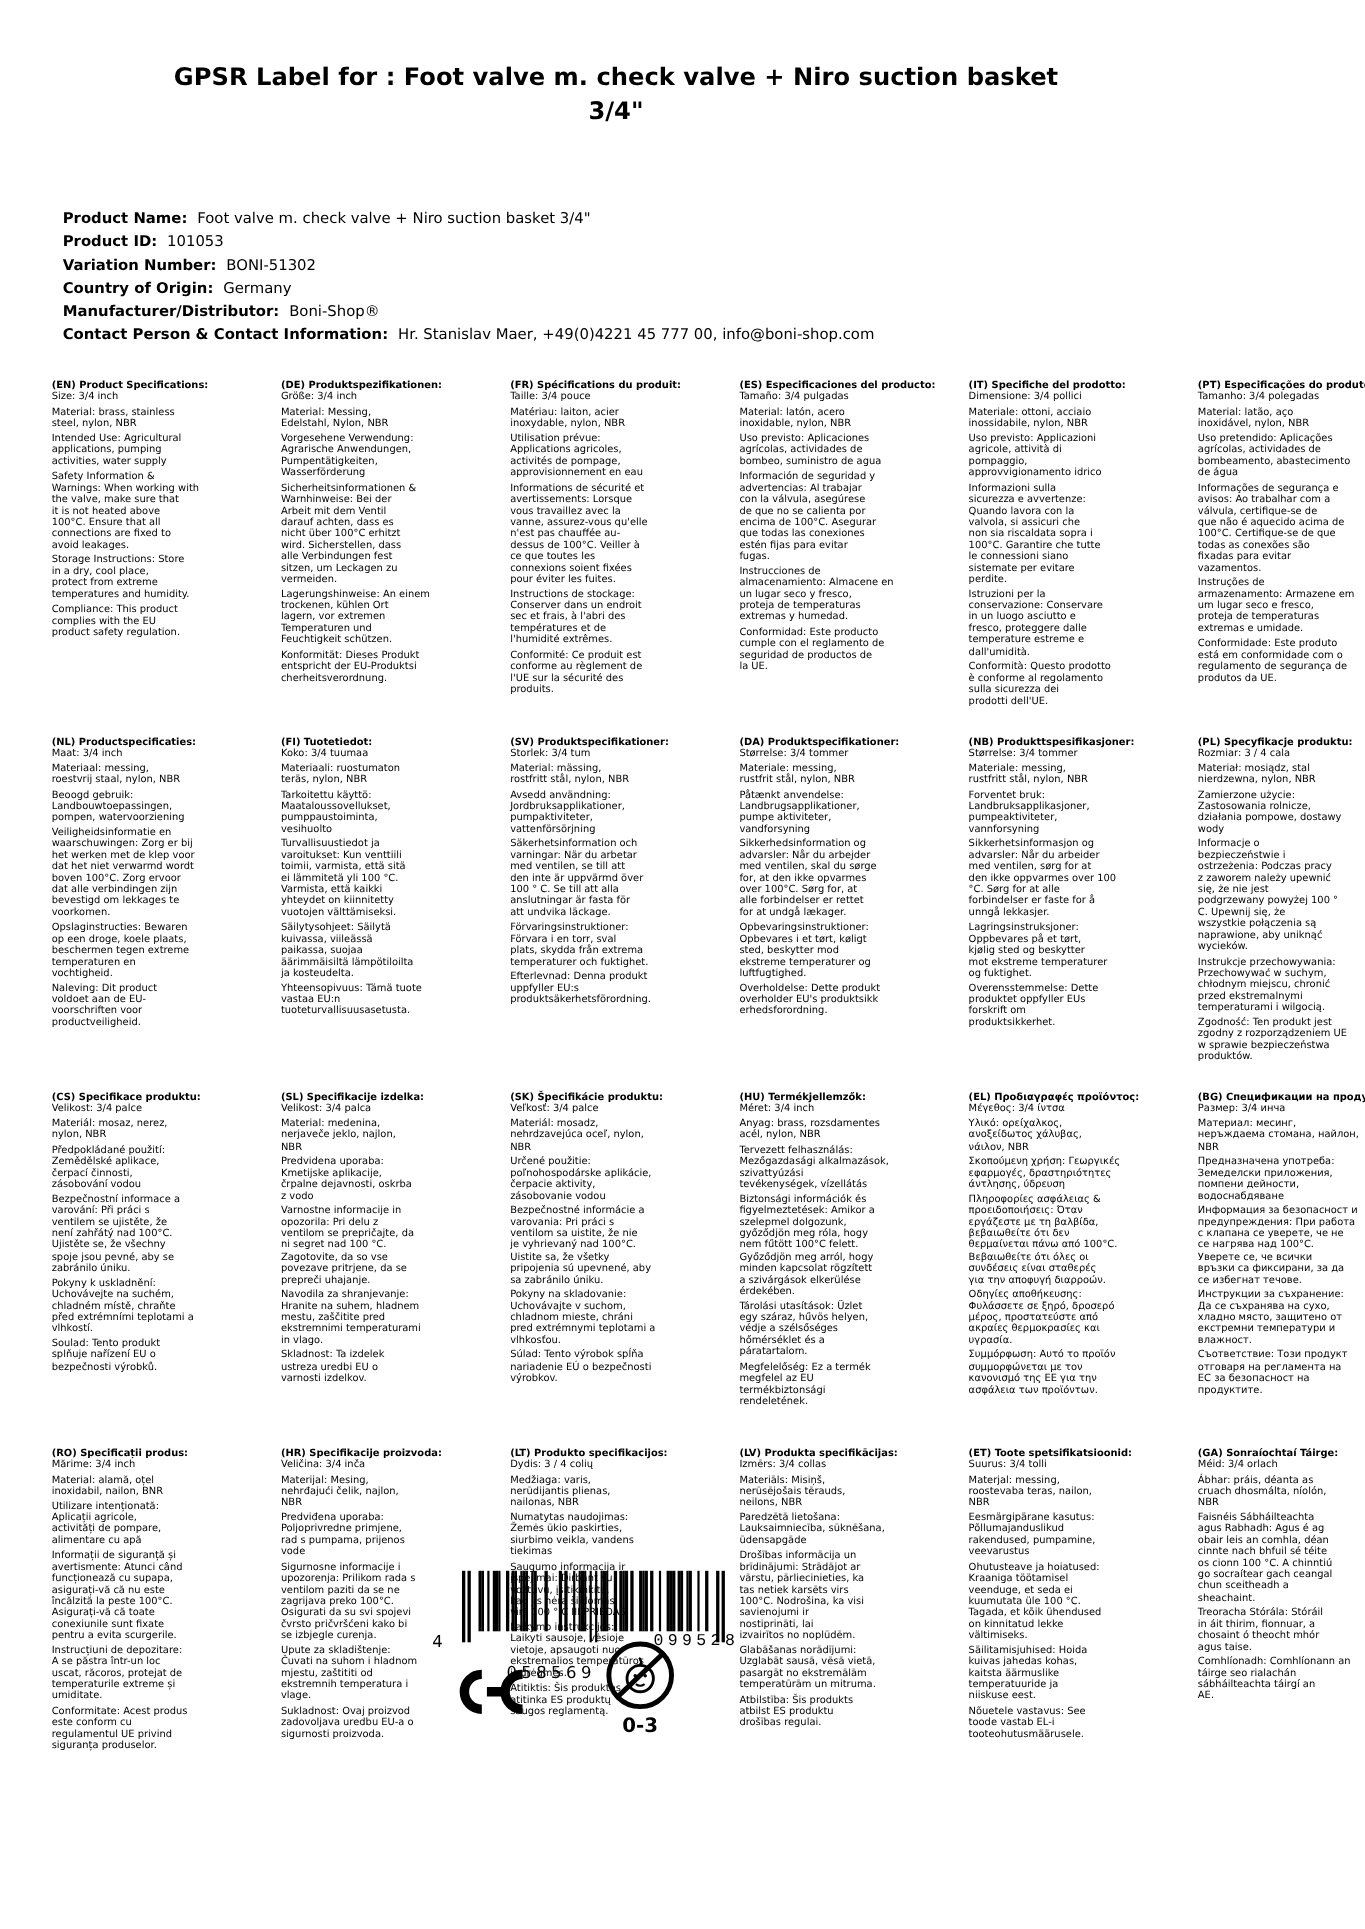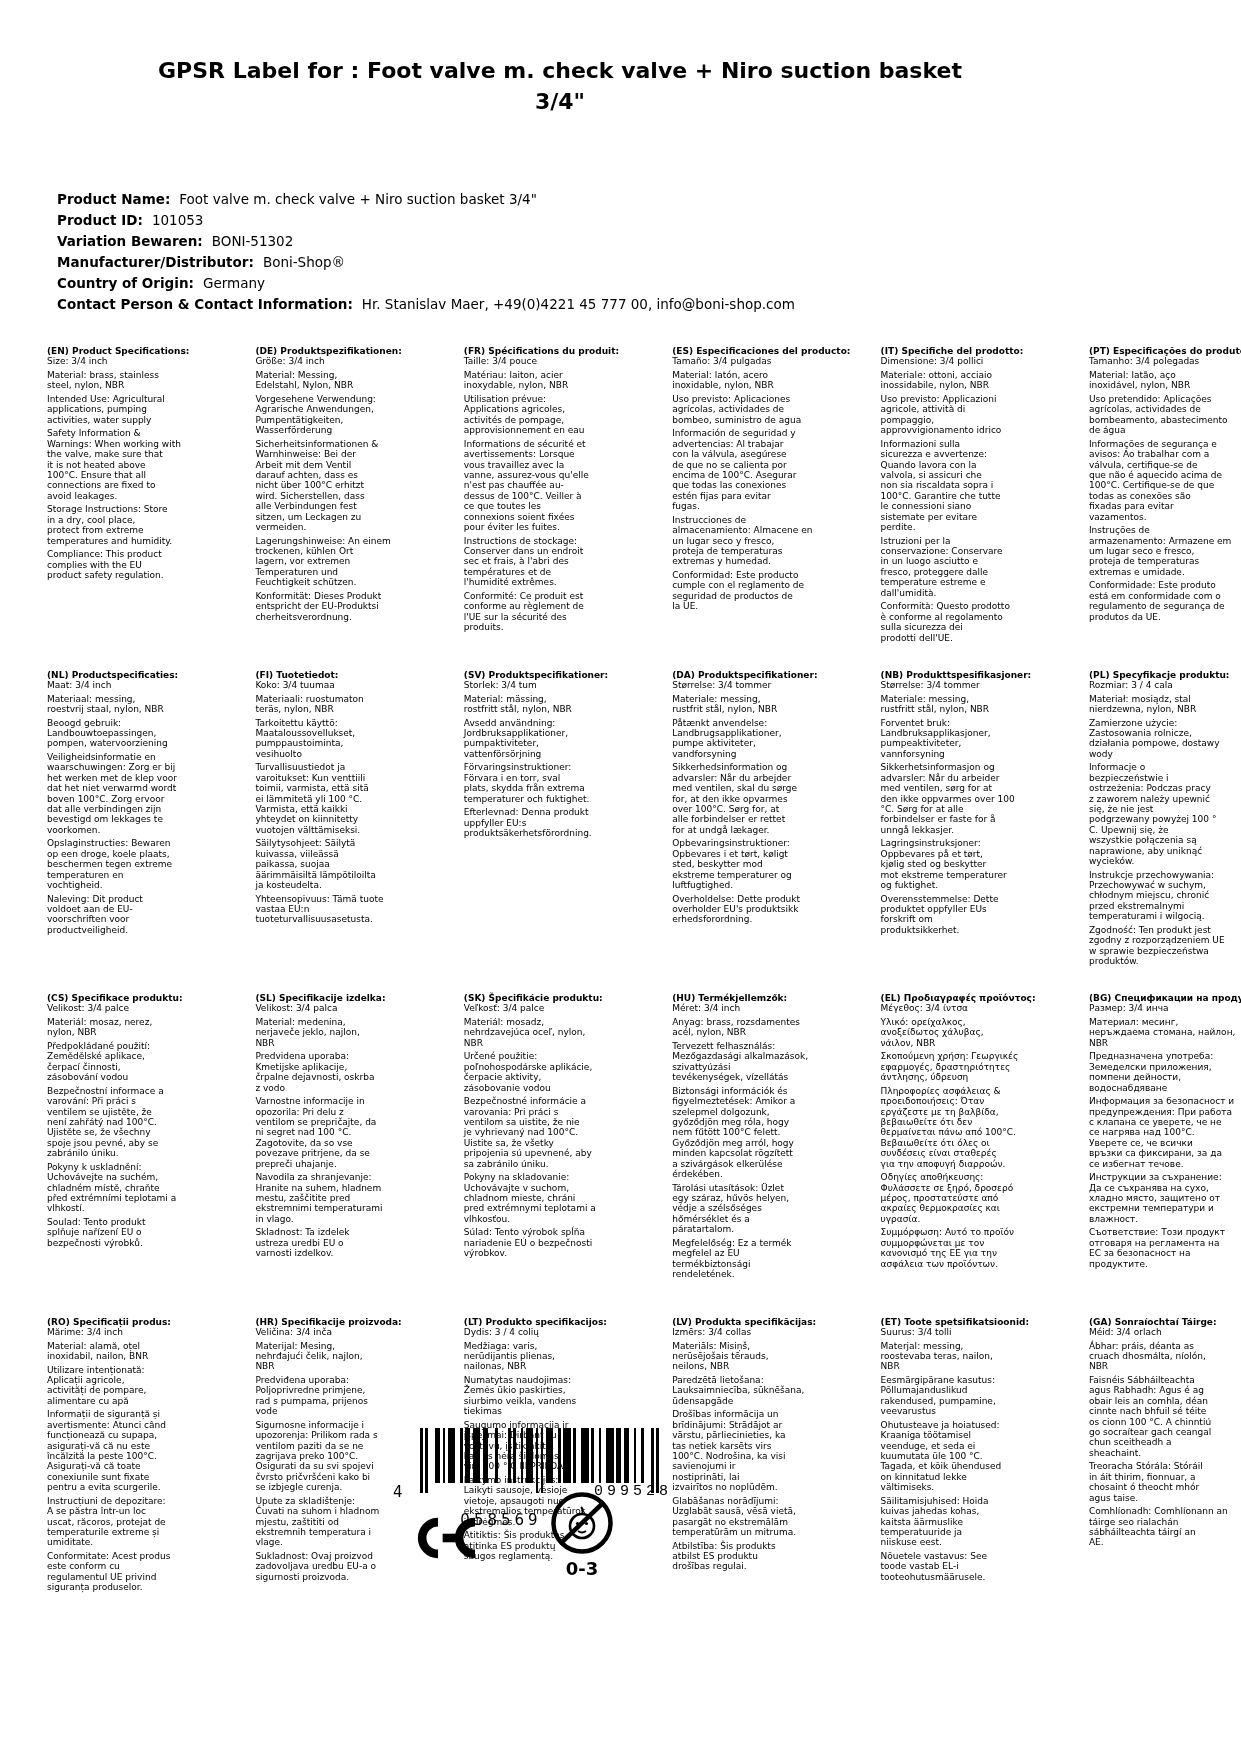--- a/index.html
+++ b/index.html
@@ -55,29 +55,29 @@
 
       <div class="info-line">
         <span class="info-label">Product Name:</span><span class="info-value">Foot valve m. check valve + Niro suction basket 3/4"</span>
       </div>
 
       <div class="info-line">
         <span class="info-label">Product ID:</span><span class="info-value">101053</span>
       </div>
 
       <div class="info-line">
-        <span class="info-label">Variation Bewaren:</span><span class="info-value">BONI-51302</span>
+        <span class="info-label">Variation Number:</span><span class="info-value">BONI-51302</span>
+      </div>
+
+      <div class="info-line">
+        <span class="info-label">Country of Origin:</span><span class="info-value">Germany</span>
       </div>
 
       <div class="info-line">
         <span class="info-label">Manufacturer/Distributor:</span><span class="info-value">Boni-Shop®</span>
-      </div>
-
-      <div class="info-line">
-        <span class="info-label">Country of Origin:</span><span class="info-value">Germany</span>
       </div>
 
       <div class="info-line">
         <span class="info-label">Contact Person &amp; Contact Information:</span><span class="info-value">Hr. Stanislav Maer, +49(0)4221 45 777 00, info@boni-shop.com</span>
       </div>
     </div>
 
   <div class="spec-grid">
 
       <div class="spec-block">
@@ -318,20 +318,27 @@
       <div class="spec-block">
         <div class="spec-header">(SV) Produktspecifikationer:</div>
         <div class="spec-paras">
           <p class="spec-para">Storlek: 3/4 tum</p>
           <p class="spec-para">Material: mässing,
 rostfritt stål, nylon, NBR</p>
           <p class="spec-para">Avsedd användning:
 Jordbruksapplikationer,
 pumpaktiviteter,
 vattenförsörjning</p>
+          <p class="spec-para">Säkerhetsinformation och
+varningar: När du arbetar
+med ventilen, se till att
+den inte är uppvärmd över
+100 ° C. Se till att alla
+anslutningar är fasta för
+att undvika läckage.</p>
           <p class="spec-para">Förvaringsinstruktioner:
 Förvara i en torr, sval
 plats, skydda från extrema
 temperaturer och fuktighet.</p>
           <p class="spec-para">Efterlevnad: Denna produkt
 uppfyller EU:s
 produktsäkerhetsförordning.</p>
         </div>
       </div>
 

